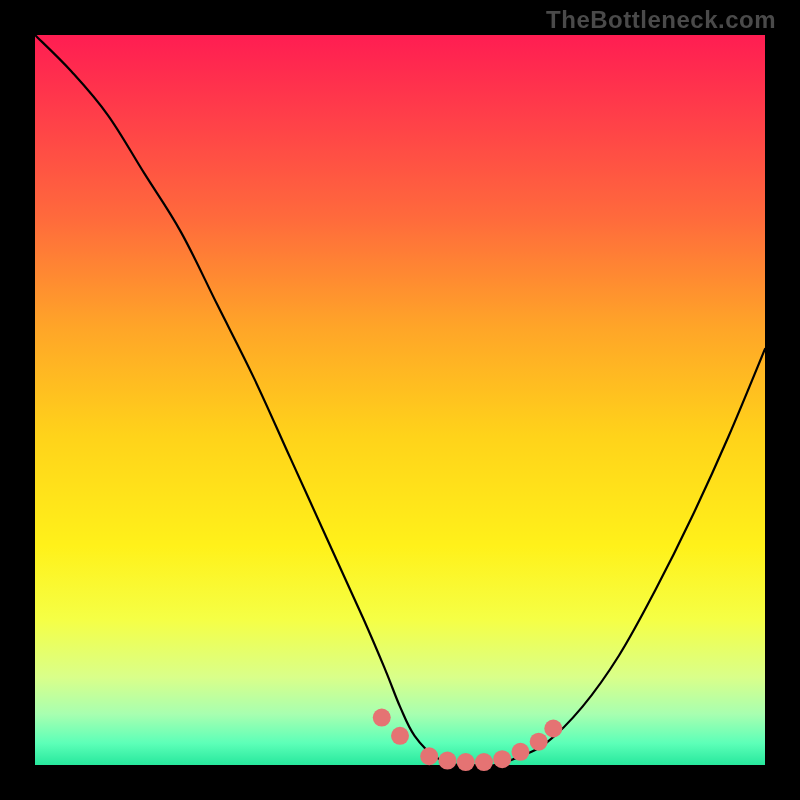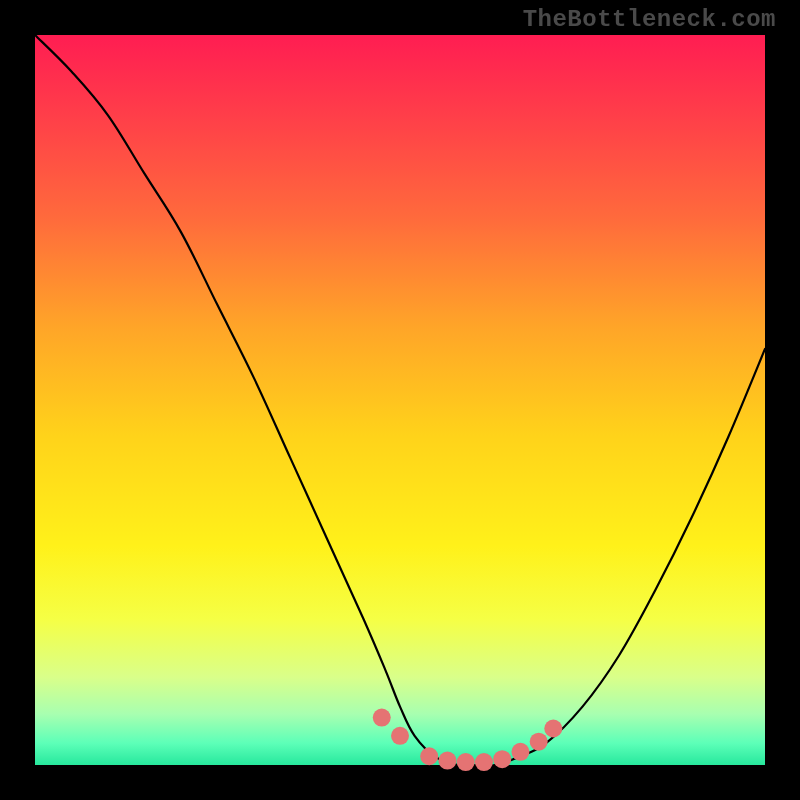--- a/index.html
+++ b/index.html
@@ -9,21 +9,20 @@
     height: 800px;
     background: #000;
     overflow: hidden;
     font-family: Arial, Helvetica, sans-serif;
   }
   .stage {
     position: relative;
     width: 788px;
     height: 800px;
     background: #000;
-    font-family: Liberation Mono, monospace;
   }
   .watermark {
     position: absolute;
     top: 6px;
     right: 12px;
     font-size: 24px;
     font-weight: 600;
     color: #4a4a4a;
     letter-spacing: 0.5px;
     z-index: 10;

